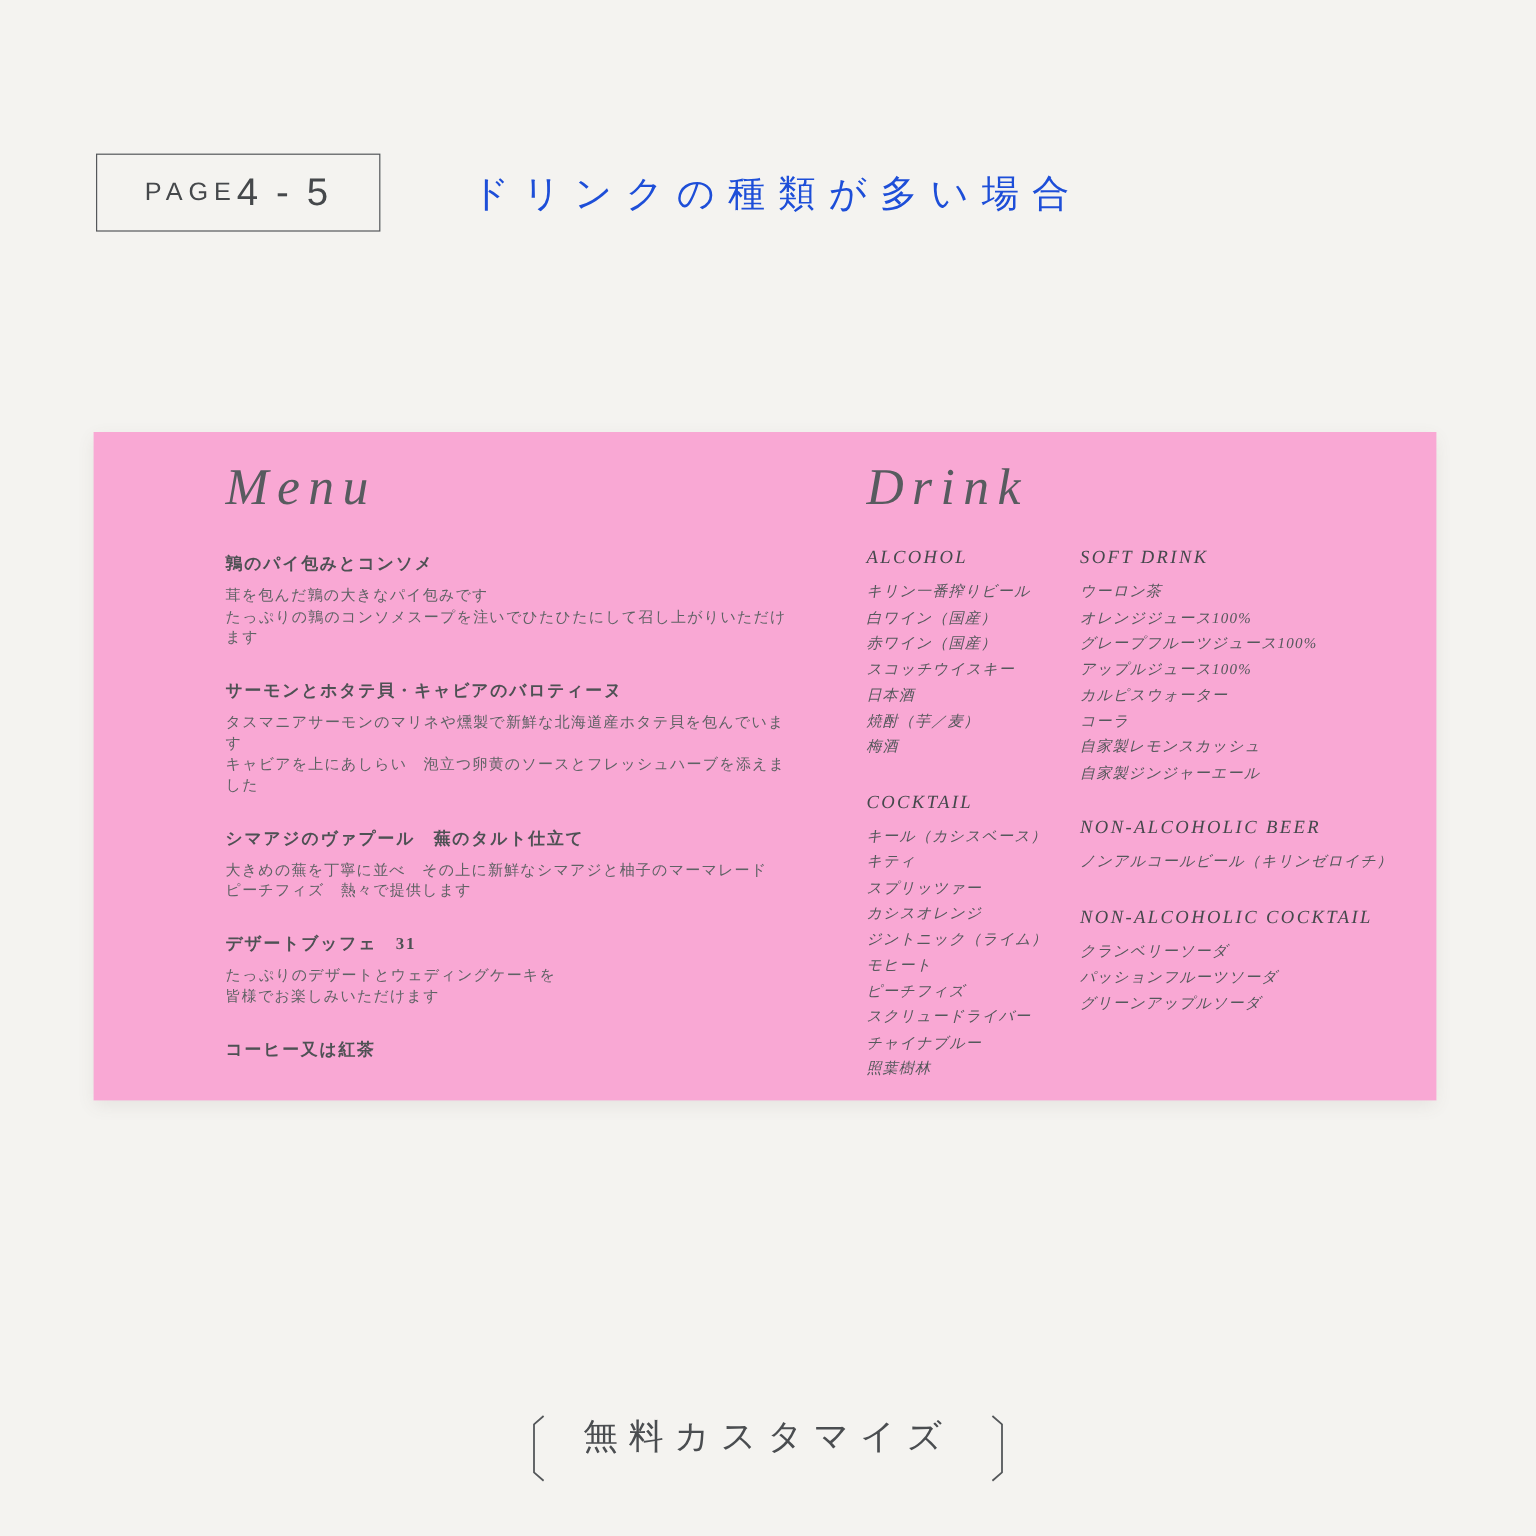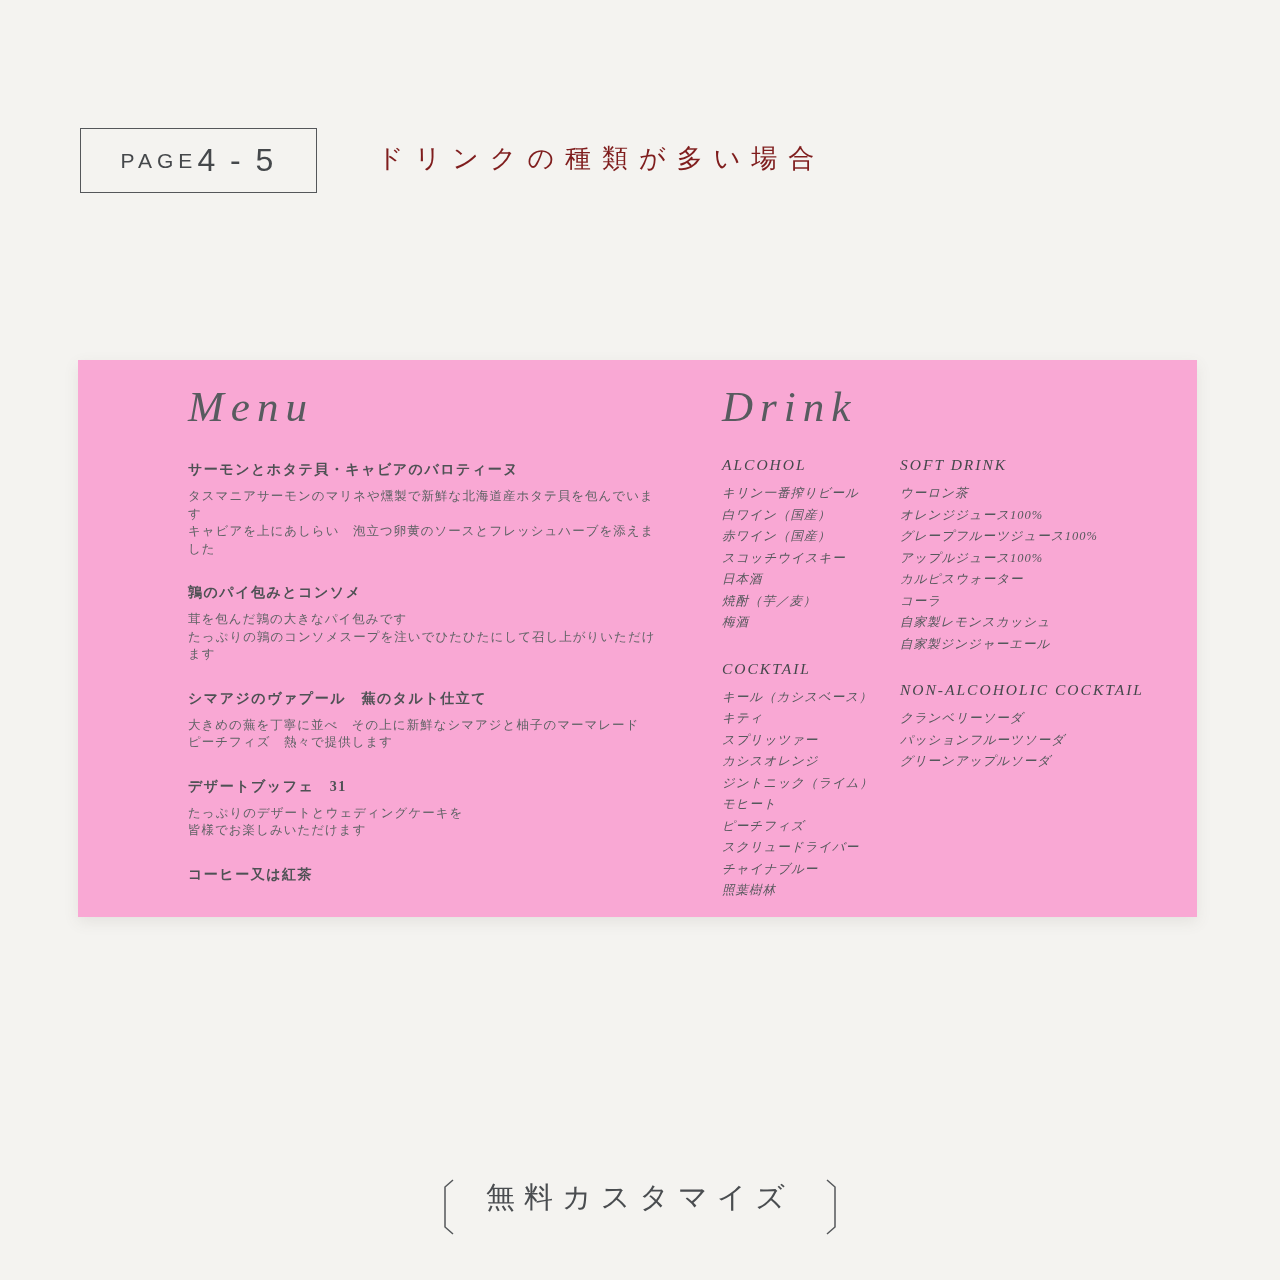--- a/index.html
+++ b/index.html
@@ -17,22 +17,22 @@
     position:absolute; left:80px; top:128px;
     width:237px; height:65px;
     border:1px solid #54575a;
     display:flex; align-items:center; justify-content:center; 
     font-family:"Liberation Sans","DejaVu Sans",sans-serif;
     color:#45484b;
   }
   .page-label { font-size:21px; letter-spacing:5px; }
   .page-number { font-size:32px; letter-spacing:3px; }
   .doc-title {
-    position:absolute; left:377px; top:141px;
-    font-size:26px; letter-spacing:11px; color:#7f1d1d;
+    position:absolute; left:393px; top:141px;
+    font-size:31px; letter-spacing:11px; color:#1d4ed8;
     font-weight:400;
   }
 
   
   .card {
     position:absolute; left:78px; top:360px;
     width:1119px; height:557px;
     background:#f9a8d4;
     box-shadow:0 5px 14px rgba(95,90,78,0.10);
   }
@@ -87,32 +87,32 @@
   <span class="page-number">4 - 5</span>
 </div>
 <div class="doc-title">ドリンクの種類が多い場合</div>
 
 <div class="card">
 
   <div class="menu-col">
     <div class="script-heading">Menu</div>
 
     <div class="menu-item">
+      <div class="menu-item-title">鶉のパイ包みとコンソメ</div>
+      <div>
+          <div class="menu-desc-line">茸を包んだ鶉の大きなパイ包みです</div>
+          <div class="menu-desc-line">たっぷりの鶉のコンソメスープを注いでひたひたにして召し上がりいただけます</div>
+        </div>
+    </div>
+
+    <div class="menu-item">
       <div class="menu-item-title">サーモンとホタテ貝・キャビアのバロティーヌ</div>
       <div>
           <div class="menu-desc-line">タスマニアサーモンのマリネや燻製で新鮮な北海道産ホタテ貝を包んでいます</div>
           <div class="menu-desc-line">キャビアを上にあしらい　泡立つ卵黄のソースとフレッシュハーブを添えました</div>
-        </div>
-    </div>
-
-    <div class="menu-item">
-      <div class="menu-item-title">鶉のパイ包みとコンソメ</div>
-      <div>
-          <div class="menu-desc-line">茸を包んだ鶉の大きなパイ包みです</div>
-          <div class="menu-desc-line">たっぷりの鶉のコンソメスープを注いでひたひたにして召し上がりいただけます</div>
         </div>
     </div>
 
     <div class="menu-item">
       <div class="menu-item-title">シマアジのヴァプール　蕪のタルト仕立て</div>
       <div>
           <div class="menu-desc-line">大きめの蕪を丁寧に並べ　その上に新鮮なシマアジと柚子のマーマレード</div>
           <div class="menu-desc-line">ピーチフィズ　熱々で提供します</div>
         </div>
     </div>
@@ -169,20 +169,26 @@
       <div class="drink-heading">SOFT DRINK</div>
       <div>
           <div class="drink-item">ウーロン茶</div>
           <div class="drink-item">オレンジジュース100%</div>
           <div class="drink-item">グレープフルーツジュース100%</div>
           <div class="drink-item">アップルジュース100%</div>
           <div class="drink-item">カルピスウォーター</div>
           <div class="drink-item">コーラ</div>
           <div class="drink-item">自家製レモンスカッシュ</div>
           <div class="drink-item">自家製ジンジャーエール</div>
+        </div>
+    </div>
+    <div class="drink-section">
+      <div class="drink-heading">NON-ALCOHOLIC BEER</div>
+      <div>
+          <div class="drink-item">ノンアルコールビール（キリンゼロイチ）</div>
         </div>
     </div>
     <div class="drink-section">
       <div class="drink-heading">NON-ALCOHOLIC COCKTAIL</div>
       <div>
           <div class="drink-item">クランベリーソーダ</div>
           <div class="drink-item">パッションフルーツソーダ</div>
           <div class="drink-item">グリーンアップルソーダ</div>
         </div>
     </div>

